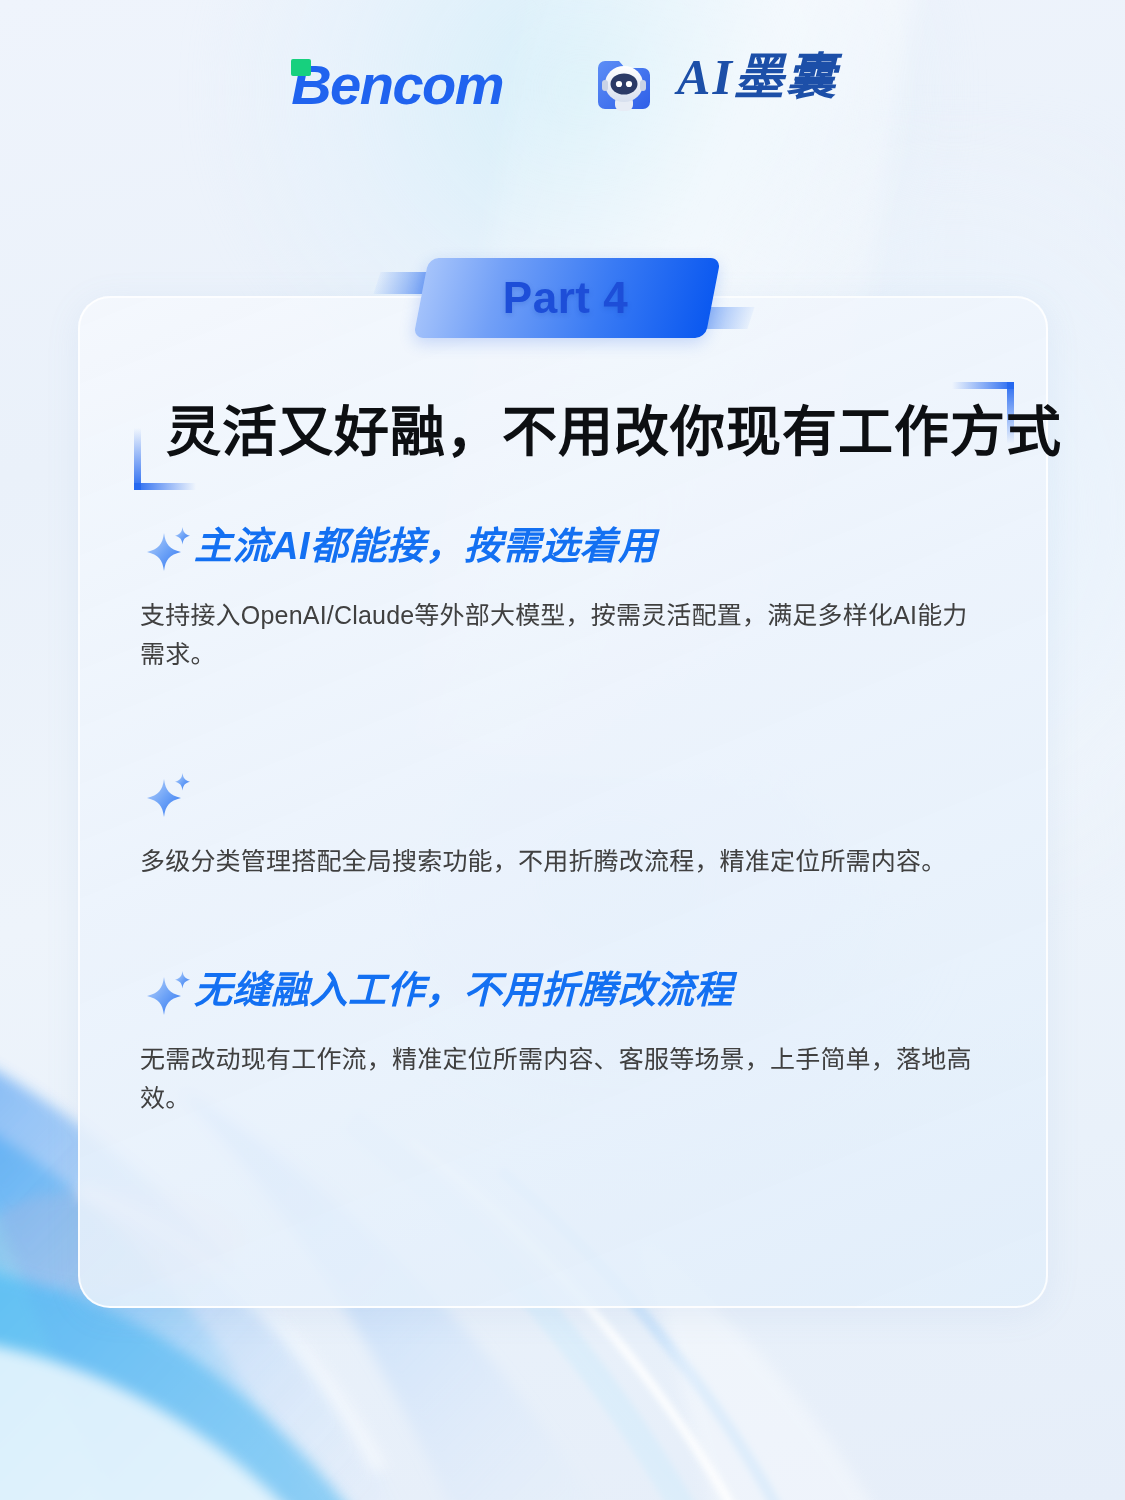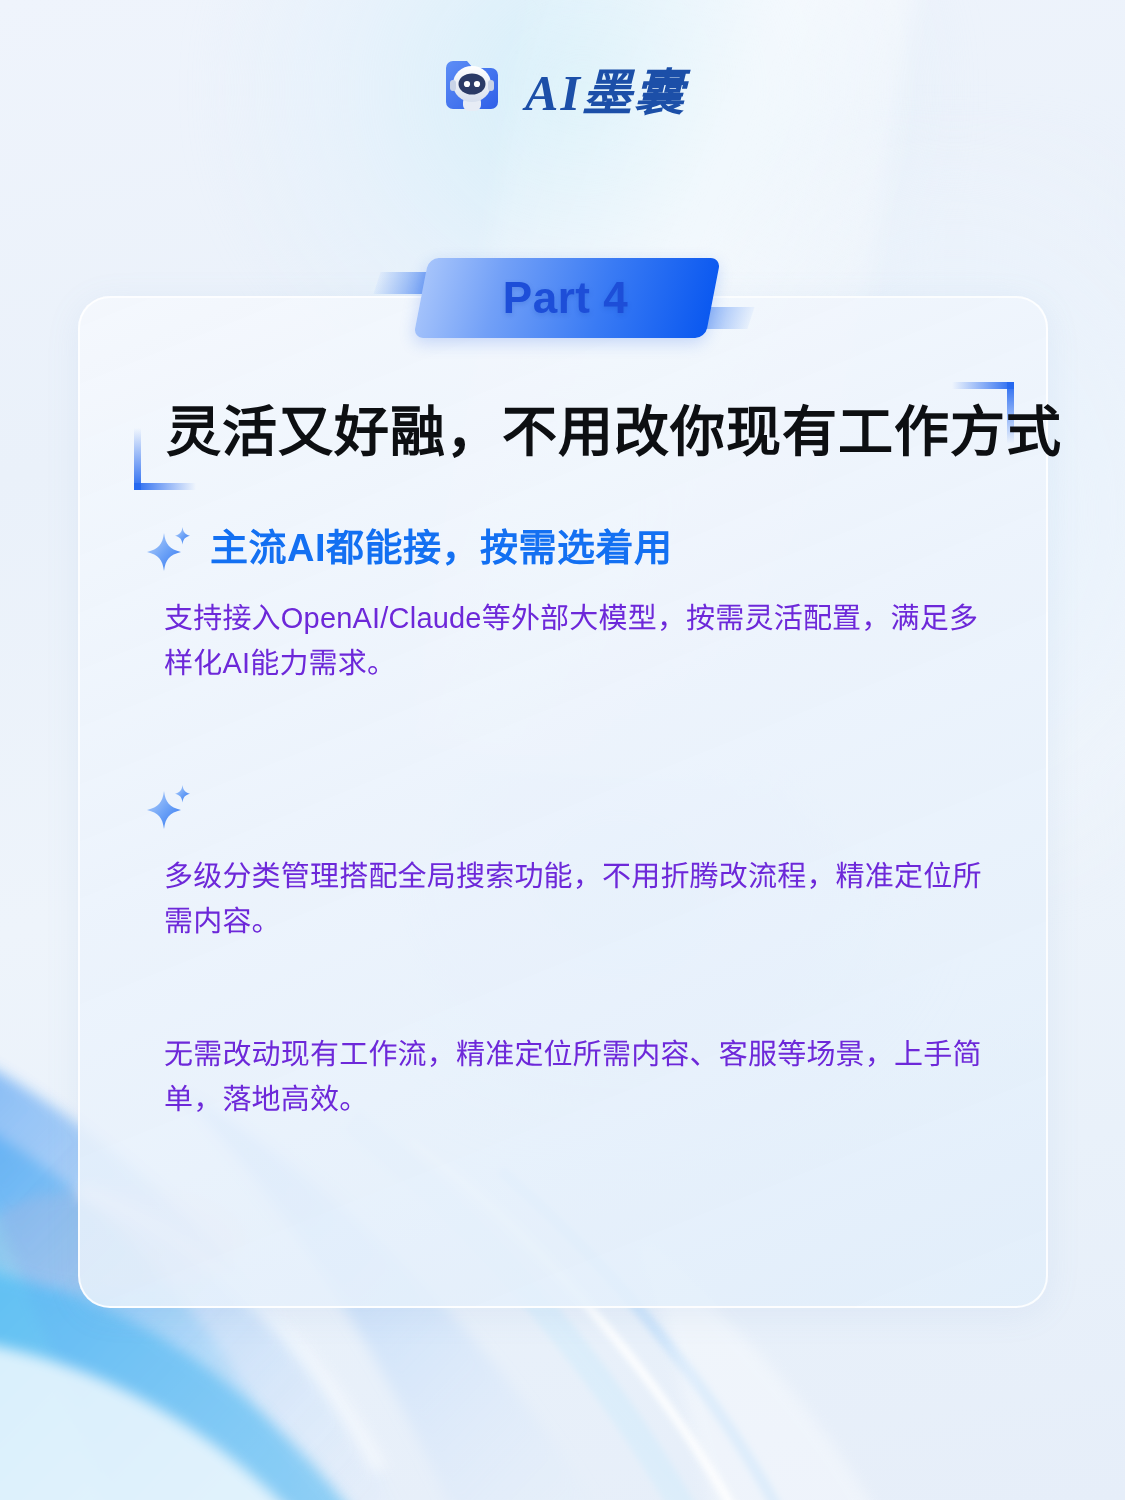--- a/index.html
+++ b/index.html
@@ -100,21 +100,21 @@
     position: absolute;
     left: 4px;
     top: 2px;
     width: 20px;
     height: 17px;
     background: #17d07e;
     border-radius: 2px;
   }
   .brand-group {
     display: flex;
-    align-items: flex-end;
+    align-items: flex-start;
     gap: 20px;
   }
   .bot-badge {
     width: 66px;
     height: 66px;
     position: relative;
     flex: none;
   }
   .logo-ainang {
     font-family: "Liberation Serif", "DejaVu Serif", serif;
@@ -231,42 +231,40 @@
     left: 140px;
     top: 524px;
     width: 862px;
     z-index: 6;
   }
   .feature { margin-bottom: 86px; }
   .feature:last-child { margin-bottom: 0; }
 
   .feature-head {
     display: flex;
-    align-items: center;
-    gap: 16px;
     margin-bottom: 22px;
     padding-left: 4px;
+    font-style: italic;
   }
   .spark-icon { width: 50px; height: 50px; flex: none; }
   .feature-title {
     font-size: 38px;
     font-weight: 700;
     color: #1370f2;
     letter-spacing: 0.5px;
     line-height: 1.2;
     white-space: nowrap;
   }
   .feature-body {
-    font-size: 29px;
+    font-size: 25px;
     font-weight: 500;
-    color: #6d28d9;
+    color: #404040;
     line-height: 1.55;
     letter-spacing: 0.2px;
     max-width: 852px;
-    margin-left: 24px;
   }
 
   
   .feature.f1 { margin-bottom: 96px; }
   .feature.f2 { margin-bottom: 88px; }
 </style>
 </head>
 <body>
 
 <div class="bg-root">
@@ -315,20 +313,24 @@
       <path d="M620,230 C760,350 880,510 930,640" stroke="#bcdcfa" stroke-width="12" opacity="0.6" fill="none" filter="url(#sb2)"></path>
       <path d="M200,250 C330,300 430,400 500,530" stroke="#ffffff" stroke-width="14" opacity="0.55" fill="none" filter="url(#sb)"></path>
       <ellipse cx="230" cy="300" rx="130" ry="52" fill="#f0b7c9" opacity="0.16" filter="url(#sb)"></ellipse>
       <path d="M760,300 C880,400 980,520 1030,640 L860,640 C800,480 790,370 760,300 Z" fill="#ffffff" opacity="0.35" filter="url(#sb)"></path>
     </svg>
   </div>
 </div>
 
 <div class="header">
 
+  <div class="logo-bencom">
+    <span class="green-dot"></span>
+    <span>Bencom</span>
+  </div>
 
   <div class="brand-group">
     <div class="bot-badge">
       <svg viewBox="0 0 66 66" width="66" height="66" aria-hidden="true">
         <defs>
           <linearGradient id="fg" x1="0" y1="0" x2="1" y2="1">
             <stop offset="0%" stop-color="#5d8ef6"></stop>
             <stop offset="100%" stop-color="#2f5fe8"></stop>
           </linearGradient>
           <linearGradient id="hg" x1="0" y1="0" x2="0" y2="1">
@@ -400,16 +402,25 @@
         <svg viewBox="0 0 50 50" width="50" height="50" aria-hidden="true">
           <path d="M20,9 C21.5,20.5 25.5,25 37,28 C25.5,31 21.5,35.5 20,47 C18.5,35.5 14.5,31 3,28 C14.5,25 18.5,20.5 20,9 Z" fill="url(#sp1)"></path>
           <path d="M38.5,3 C39.2,8.3 41,10.4 46,11.7 C41,13 39.2,15.1 38.5,20.4 C37.8,15.1 36,13 31,11.7 C36,10.4 37.8,8.3 38.5,3 Z" fill="url(#sp1)"></path>
         </svg>
       </span>
     </div>
     <p class="feature-body">多级分类管理搭配全局搜索功能，不用折腾改流程，精准定位所需内容。</p>
   </div>
 
   <div class="feature f3">
+    <div class="feature-head">
+      <span class="spark-icon">
+        <svg viewBox="0 0 50 50" width="50" height="50" aria-hidden="true">
+          <path d="M20,9 C21.5,20.5 25.5,25 37,28 C25.5,31 21.5,35.5 20,47 C18.5,35.5 14.5,31 3,28 C14.5,25 18.5,20.5 20,9 Z" fill="url(#sp1)"></path>
+          <path d="M38.5,3 C39.2,8.3 41,10.4 46,11.7 C41,13 39.2,15.1 38.5,20.4 C37.8,15.1 36,13 31,11.7 C36,10.4 37.8,8.3 38.5,3 Z" fill="url(#sp1)"></path>
+        </svg>
+      </span>
+      <span class="feature-title">无缝融入工作，不用折腾改流程</span>
+    </div>
     <p class="feature-body">无需改动现有工作流，精准定位所需内容、客服等场景，上手简单，落地高效。</p>
   </div>
 
 </div>
 
 </body></html>

